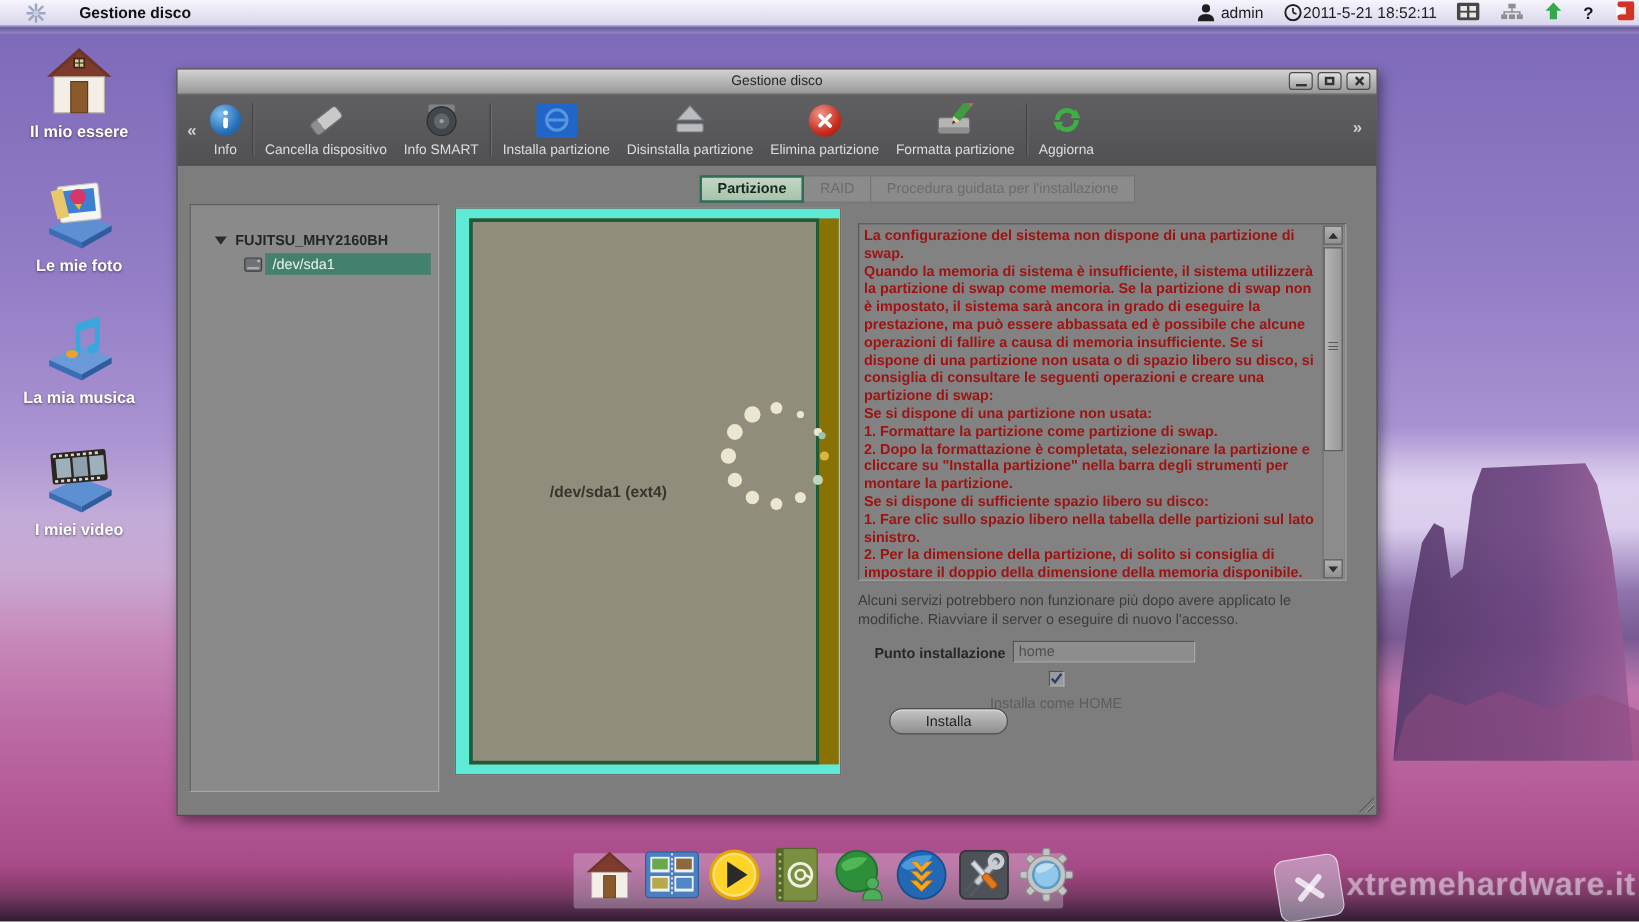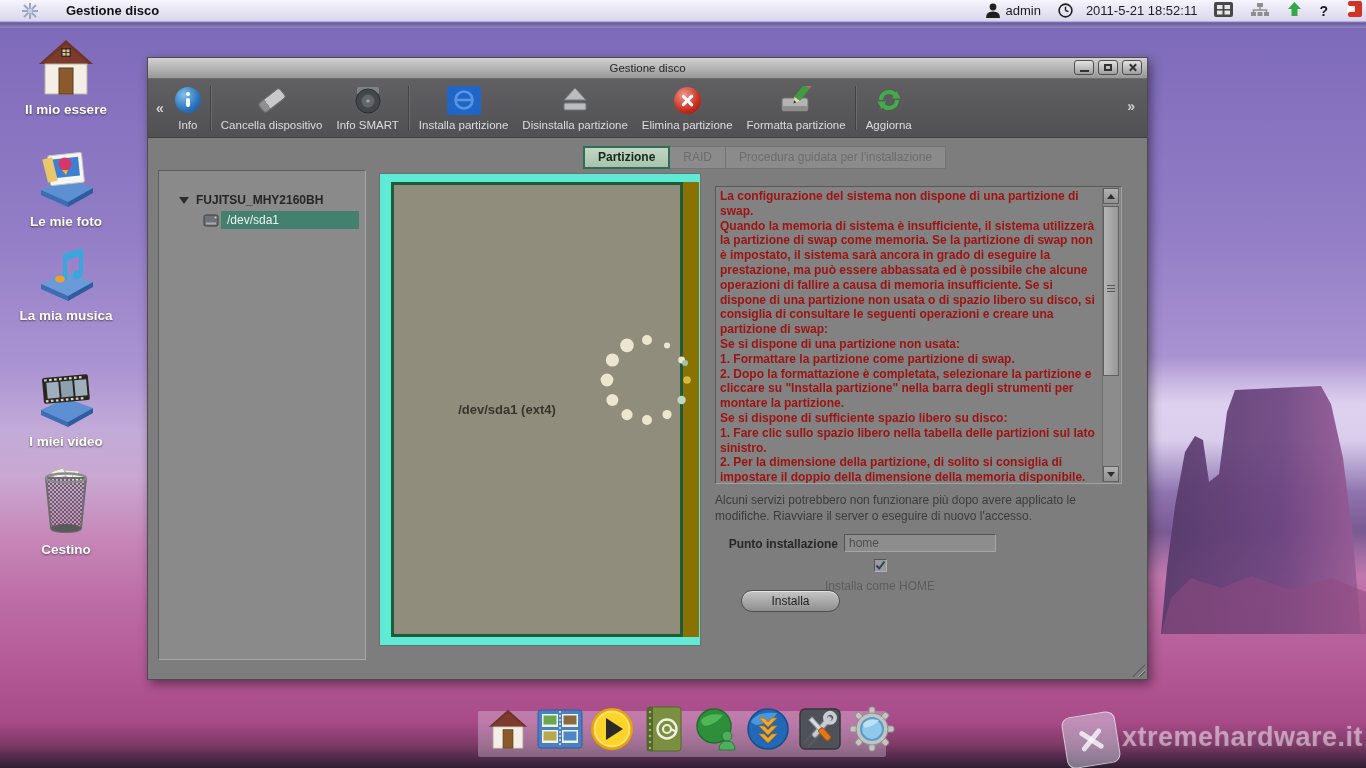--- a/index.html
+++ b/index.html
@@ -11,21 +11,21 @@
     background:linear-gradient(180deg,rgba(226,215,240,0) 0%,rgba(232,222,246,.78) 22%,rgba(224,214,242,.8) 38%,rgba(96,80,150,.55) 62%,rgba(70,58,120,.6) 80%,rgba(150,80,150,0) 100%);}
   .butte{position:absolute;right:0;top:378px;width:205px;height:256px;}
   
   .topbar{position:absolute;left:0;top:0;width:1366px;height:22px;display:flex;align-items:center;
     background:linear-gradient(#f6f4fc,#dad6ec);border-bottom:1px solid #b5aed2;box-sizing:border-box;z-index:50;}
   .topbar-shadow{position:absolute;left:0;top:23px;width:1366px;height:5px;background:linear-gradient(#695c9c,#9487c0);z-index:49;}
   .tb-logo{margin-left:20px;width:20px;height:20px;display:flex;align-items:center;justify-content:center;}
   .tb-title{margin-left:26px;font-size:13px;font-weight:bold;color:#101010;}
   .tb-right{margin-left:auto;margin-right:4px;display:flex;align-items:center;gap:17px;font-size:13px;color:#1d1d1d;}
   .tb-user{display:flex;align-items:center;gap:5px;}
-  .tb-clock{display:flex;align-items:center;gap:13px;justify-content:center;}
+  .tb-clock{display:flex;align-items:center;gap:1px;justify-content:center;}
   .tb-help{font-weight:bold;font-size:14px;color:#161616;}
   
   .dicon{position:absolute;left:16px;width:100px;display:flex;flex-direction:column;align-items:center;gap:6px;cursor:pointer;}
   .dicon .dlabel{font-size:13.5px;font-weight:bold;color:#fff;text-shadow:0 1px 2px rgba(0,0,0,.55);white-space:nowrap;}
   
   .window{position:absolute;left:147px;top:57px;width:1001px;height:623px;background:#7d7d7d;
     border:1px solid #4c4c4c;box-sizing:border-box;box-shadow:3px 4px 10px rgba(0,0,0,.45);z-index:40;}
   .titlebar{height:20px;background:linear-gradient(#d2d2d2,#989898);border-bottom:1px solid #6d6d6d;
     display:flex;align-items:center;position:relative;}
   .titlebar .wtitle{position:absolute;left:0;right:0;text-align:center;font-size:11.5px;color:#262626;}
@@ -216,21 +216,21 @@
         <path d="M6 42 L33 54 L33 59 L6 47 Z" fill="#3a6db4"></path>
         <path d="M58 40 L33 54 L33 59 L58 45 Z" fill="#2f5c9e"></path>
       <rect x="14" y="6" width="34" height="30" rx="2" fill="#f5f5f2" stroke="#c3c3bd" transform="rotate(-6 31 21)"></rect>
       <rect x="18" y="10" width="26" height="19" fill="#3f7fd2" transform="rotate(-6 31 19)"></rect>
       <circle cx="30" cy="16" r="6.5" fill="#d8356a"></circle>
         <path d="M27 22 L33 22 L31 27 Z" fill="#e8b43c"></path>
       <rect x="10" y="10" width="10" height="24" fill="#e8c86a" transform="rotate(-14 15 22)"></rect>
     </svg>
     <span class="dlabel">Le mie foto</span>
   </div>
-  <div class="dicon" style="top:242px;">
+  <div class="dicon" style="top:258px;">
     <svg width="62" height="60" viewBox="0 0 62 60">
       <path d="M6 42 L31 30 L58 40 L33 54 Z" fill="#6a9ad8"></path>
         <path d="M6 42 L33 54 L33 59 L6 47 Z" fill="#3a6db4"></path>
         <path d="M58 40 L33 54 L33 59 L58 45 Z" fill="#2f5c9e"></path>
       <path d="M26 40 C20 40 18 34 24 33 C27 32.5 28 34 28 36 L28 12 L48 6 L48 30 C48 36 42 38 39 36 C36 34 38 29 44 29 L44 14 L32 18 L32 36 C32 39 30 40 26 40 Z" fill="#3aa7dc"></path>
       <ellipse cx="25" cy="37" rx="5" ry="3.4" fill="#f0a030"></ellipse>
         <ellipse cx="43" cy="32" rx="5" ry="3.4" fill="#3aa7dc"></ellipse>
     </svg>
     <span class="dlabel">La mia musica</span>
   </div>
@@ -259,38 +259,20 @@
             <rect x="25" y="30.5" width="2.6" height="2.2"></rect>
             <rect x="30" y="30.5" width="2.6" height="2.2"></rect>
             <rect x="35" y="30.5" width="2.6" height="2.2"></rect>
             <rect x="40" y="30.5" width="2.6" height="2.2"></rect>
             <rect x="45" y="30.5" width="2.6" height="2.2"></rect>
           </g>
       </g>
     </svg>
     <span class="dlabel">I miei video</span>
   </div>
-  <div class="dicon" style="top:466px;">
-    <svg width="58" height="70" viewBox="0 0 58 70">
-      <defs>
-          <pattern id="mesh" width="4" height="4" patternUnits="userSpaceOnUse">
-            <path d="M0 0 L4 4 M4 0 L0 4" stroke="#4e4e4e" stroke-width=".8"></path>
-          </pattern>
-        </defs>
-      <g fill="#f2f0ea" stroke="#b9b6ac">
-          <polygon points="14,6 26,2 30,10 18,13"></polygon>
-          <polygon points="28,4 42,5 40,13 29,11"></polygon>
-          <polygon points="36,8 48,10 43,16 35,14"></polygon>
-        </g>
-      <path d="M9 12 L49 12 L44 62 Q44 66 29 66 Q14 66 14 62 Z" fill="url(#mesh)" stroke="#6c6c6c" stroke-width="2"></path>
-      <ellipse cx="29" cy="12" rx="20" ry="4.5" fill="none" stroke="#8a8a8a" stroke-width="2.4"></ellipse>
-      <ellipse cx="29" cy="62" rx="15" ry="4" fill="#5a5a5a"></ellipse>
-    </svg>
-    <span class="dlabel">Cestino</span>
-  </div>
 
   <div class="window">
     <div class="titlebar">
       <span class="wtitle">Gestione disco</span>
       <div class="wbtns">
         <div class="wbtn">
             <span class="gl-min"></span>
           </div>
         <div class="wbtn">
             <span class="gl-max"></span>

